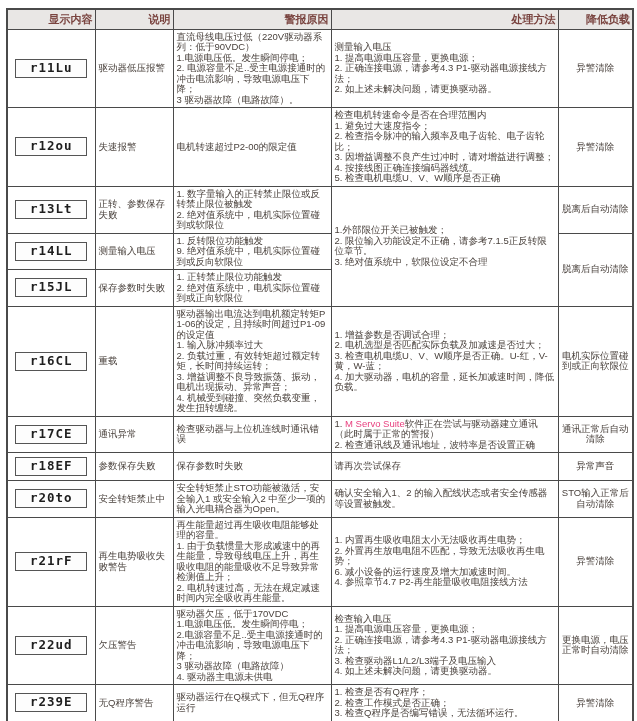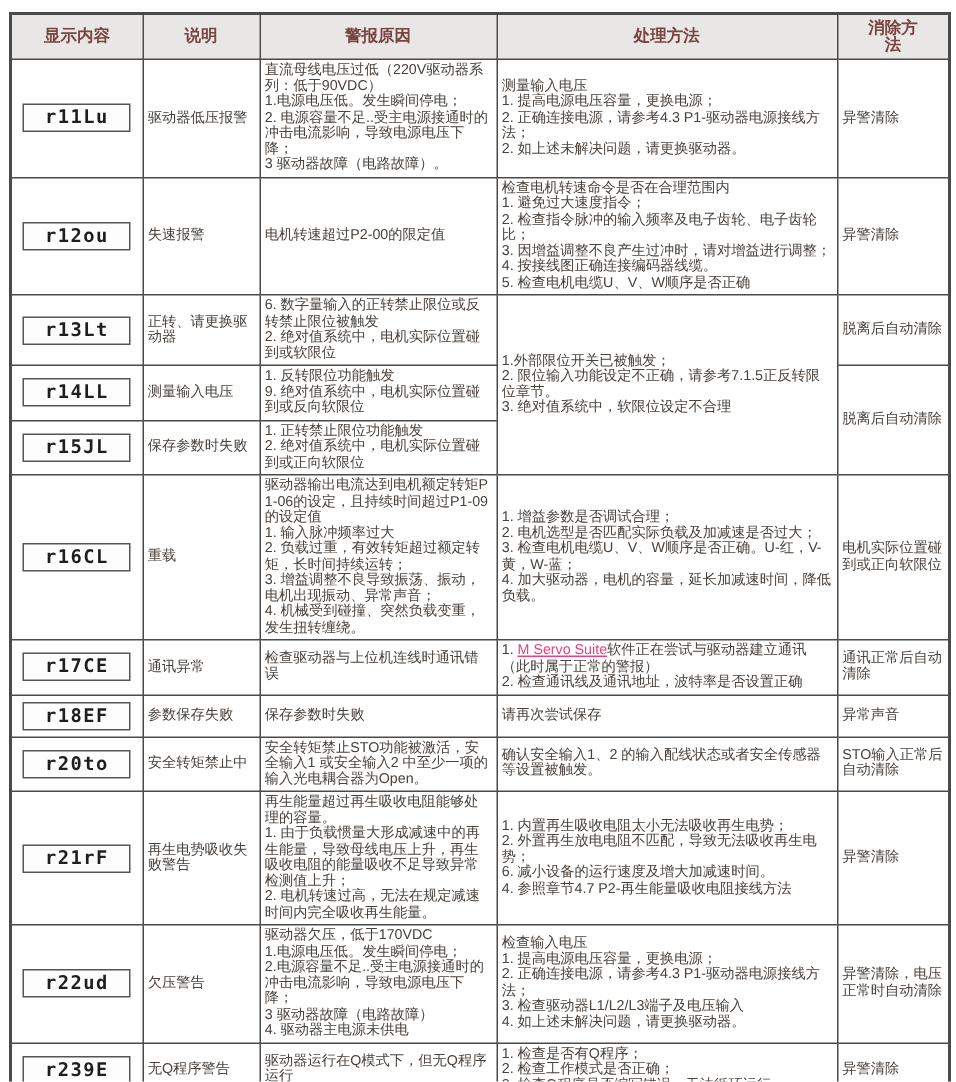--- a/index.html
+++ b/index.html
@@ -27,27 +27,27 @@
     font-size:9.5px;
     line-height:10.5px;
     padding:2px 3px;
     word-break:break-all;
   }
   th{
     background:#e9e7e5;
     color:#7a4540;
     font-size:11px;
     font-weight:700;
-    padding:4px 16px;
-    text-align:center;
+    padding:4px 2px;
+    text-align:right;
   }
   td.code-cell{text-align:center;padding:3px 2px;}
   td.desc-cell{color:#4a423d;}
   td.cause-cell,td.action-cell{white-space:pre-line;color:#4a423d;}
-  td.clear-cell{text-align:left;color:#4a423d;white-space:pre-line;}
+  td.clear-cell{text-align:center;color:#4a423d;white-space:pre-line;}
   .seg{
     display:inline-block;
     border:1px solid #555;
     background:#fdfdfd;
     min-width:62px;
     padding:1px 4px 2px 4px;
     margin:1px 0;
     font-family:"DejaVu Sans Mono","Liberation Mono",monospace;
     font-size:12.5px;
     font-weight:700;
@@ -67,21 +67,21 @@
         <col class="c-cause">
         <col class="c-action">
         <col class="c-clear">
     </colgroup>
     <thead>
       <tr>
         <th>显示内容</th>
         <th>说明</th>
         <th>警报原因</th>
         <th>处理方法</th>
-        <th>消除方法</th>
+        <th>降低负载</th>
       </tr>
     </thead>
     <tbody>
         <tr>
           <td class="code-cell"><span class="seg">r11Lu</span></td>
           <td class="desc-cell">驱动器低压报警</td>
           <td class="cause-cell">直流母线电压过低（220V驱动器系列：低于90VDC）
 1.电源电压低。发生瞬间停电；
 2. 电源容量不足..受主电源接通时的冲击电流影响，导致电源电压下降；
 3 驱动器故障（电路故障）。</td>
@@ -98,22 +98,22 @@
           <td class="action-cell">检查电机转速命令是否在合理范围内
 1. 避免过大速度指令；
 2. 检查指令脉冲的输入频率及电子齿轮、电子齿轮比；
 3. 因增益调整不良产生过冲时，请对增益进行调整；
 4. 按接线图正确连接编码器线缆。
 5. 检查电机电缆U、V、W顺序是否正确</td>
           <td class="clear-cell">异警清除</td>
         </tr>
         <tr>
           <td class="code-cell"><span class="seg">r13Lt</span></td>
-          <td class="desc-cell">正转、请更换驱动器</td>
-          <td class="cause-cell">6. 数字量输入的正转禁止限位或反转禁止限位被触发
+          <td class="desc-cell">正转、参数保存失败</td>
+          <td class="cause-cell">1. 数字量输入的正转禁止限位或反转禁止限位被触发
 2. 绝对值系统中，电机实际位置碰到或软限位</td>
           <td class="action-cell" rowspan="3">1.外部限位开关已被触发；
 2. 限位输入功能设定不正确，请参考7.1.5正反转限位章节。
 3. 绝对值系统中，软限位设定不合理</td>
           <td class="clear-cell">脱离后自动清除</td>
         </tr>
         <tr>
           <td class="code-cell"><span class="seg">r14LL</span></td>
           <td class="desc-cell">测量输入电压</td>
           <td class="cause-cell">1. 反转限位功能触发
@@ -137,21 +137,21 @@
           <td class="action-cell">1. 增益参数是否调试合理；
 2. 电机选型是否匹配实际负载及加减速是否过大；
 3. 检查电机电缆U、V、W顺序是否正确。U-红，V-黄，W-蓝；
 4. 加大驱动器，电机的容量，延长加减速时间，降低负载。</td>
           <td class="clear-cell">电机实际位置碰到或正向软限位</td>
         </tr>
         <tr>
           <td class="code-cell"><span class="seg">r17CE</span></td>
           <td class="desc-cell">通讯异常</td>
           <td class="cause-cell">检查驱动器与上位机连线时通讯错误</td>
-          <td class="action-cell"><span>1. </span><span style="color: rgb(232, 65, 127); text-decoration: underline;">M Servo Suite</span><span>软件正在尝试与驱动器建立通讯（此时属于正常的警报）
+          <td class="action-cell"><span>1. </span><span style="color: rgb(232, 65, 127);">M Servo Suite</span><span>软件正在尝试与驱动器建立通讯（此时属于正常的警报）
 2. 检查通讯线及通讯地址，波特率是否设置正确</span></td>
           <td class="clear-cell">通讯正常后自动清除</td>
         </tr>
         <tr>
           <td class="code-cell"><span class="seg">r18EF</span></td>
           <td class="desc-cell">参数保存失败</td>
           <td class="cause-cell">保存参数时失败</td>
           <td class="action-cell">请再次尝试保存</td>
           <td class="clear-cell">异常声音</td>
         </tr>
@@ -180,21 +180,21 @@
           <td class="cause-cell">驱动器欠压，低于170VDC
 1.电源电压低。发生瞬间停电；
 2.电源容量不足..受主电源接通时的冲击电流影响，导致电源电压下降；
 3 驱动器故障（电路故障）
 4. 驱动器主电源未供电</td>
           <td class="action-cell">检查输入电压
 1. 提高电源电压容量，更换电源；
 2. 正确连接电源，请参考4.3 P1-驱动器电源接线方法；
 3. 检查驱动器L1/L2/L3端子及电压输入
 4. 如上述未解决问题，请更换驱动器。</td>
-          <td class="clear-cell">异警清除，电压正常时自动清除</td>
+          <td class="clear-cell">更换电源，电压正常时自动清除</td>
         </tr>
         <tr>
           <td class="code-cell"><span class="seg">r239E</span></td>
           <td class="desc-cell">无Q程序警告</td>
           <td class="cause-cell">驱动器运行在Q模式下，但无Q程序运行</td>
           <td class="action-cell">1. 检查是否有Q程序；
 2. 检查工作模式是否正确；
 3. 检查Q程序是否编写错误，无法循环运行。</td>
           <td class="clear-cell">异警清除</td>
         </tr>

